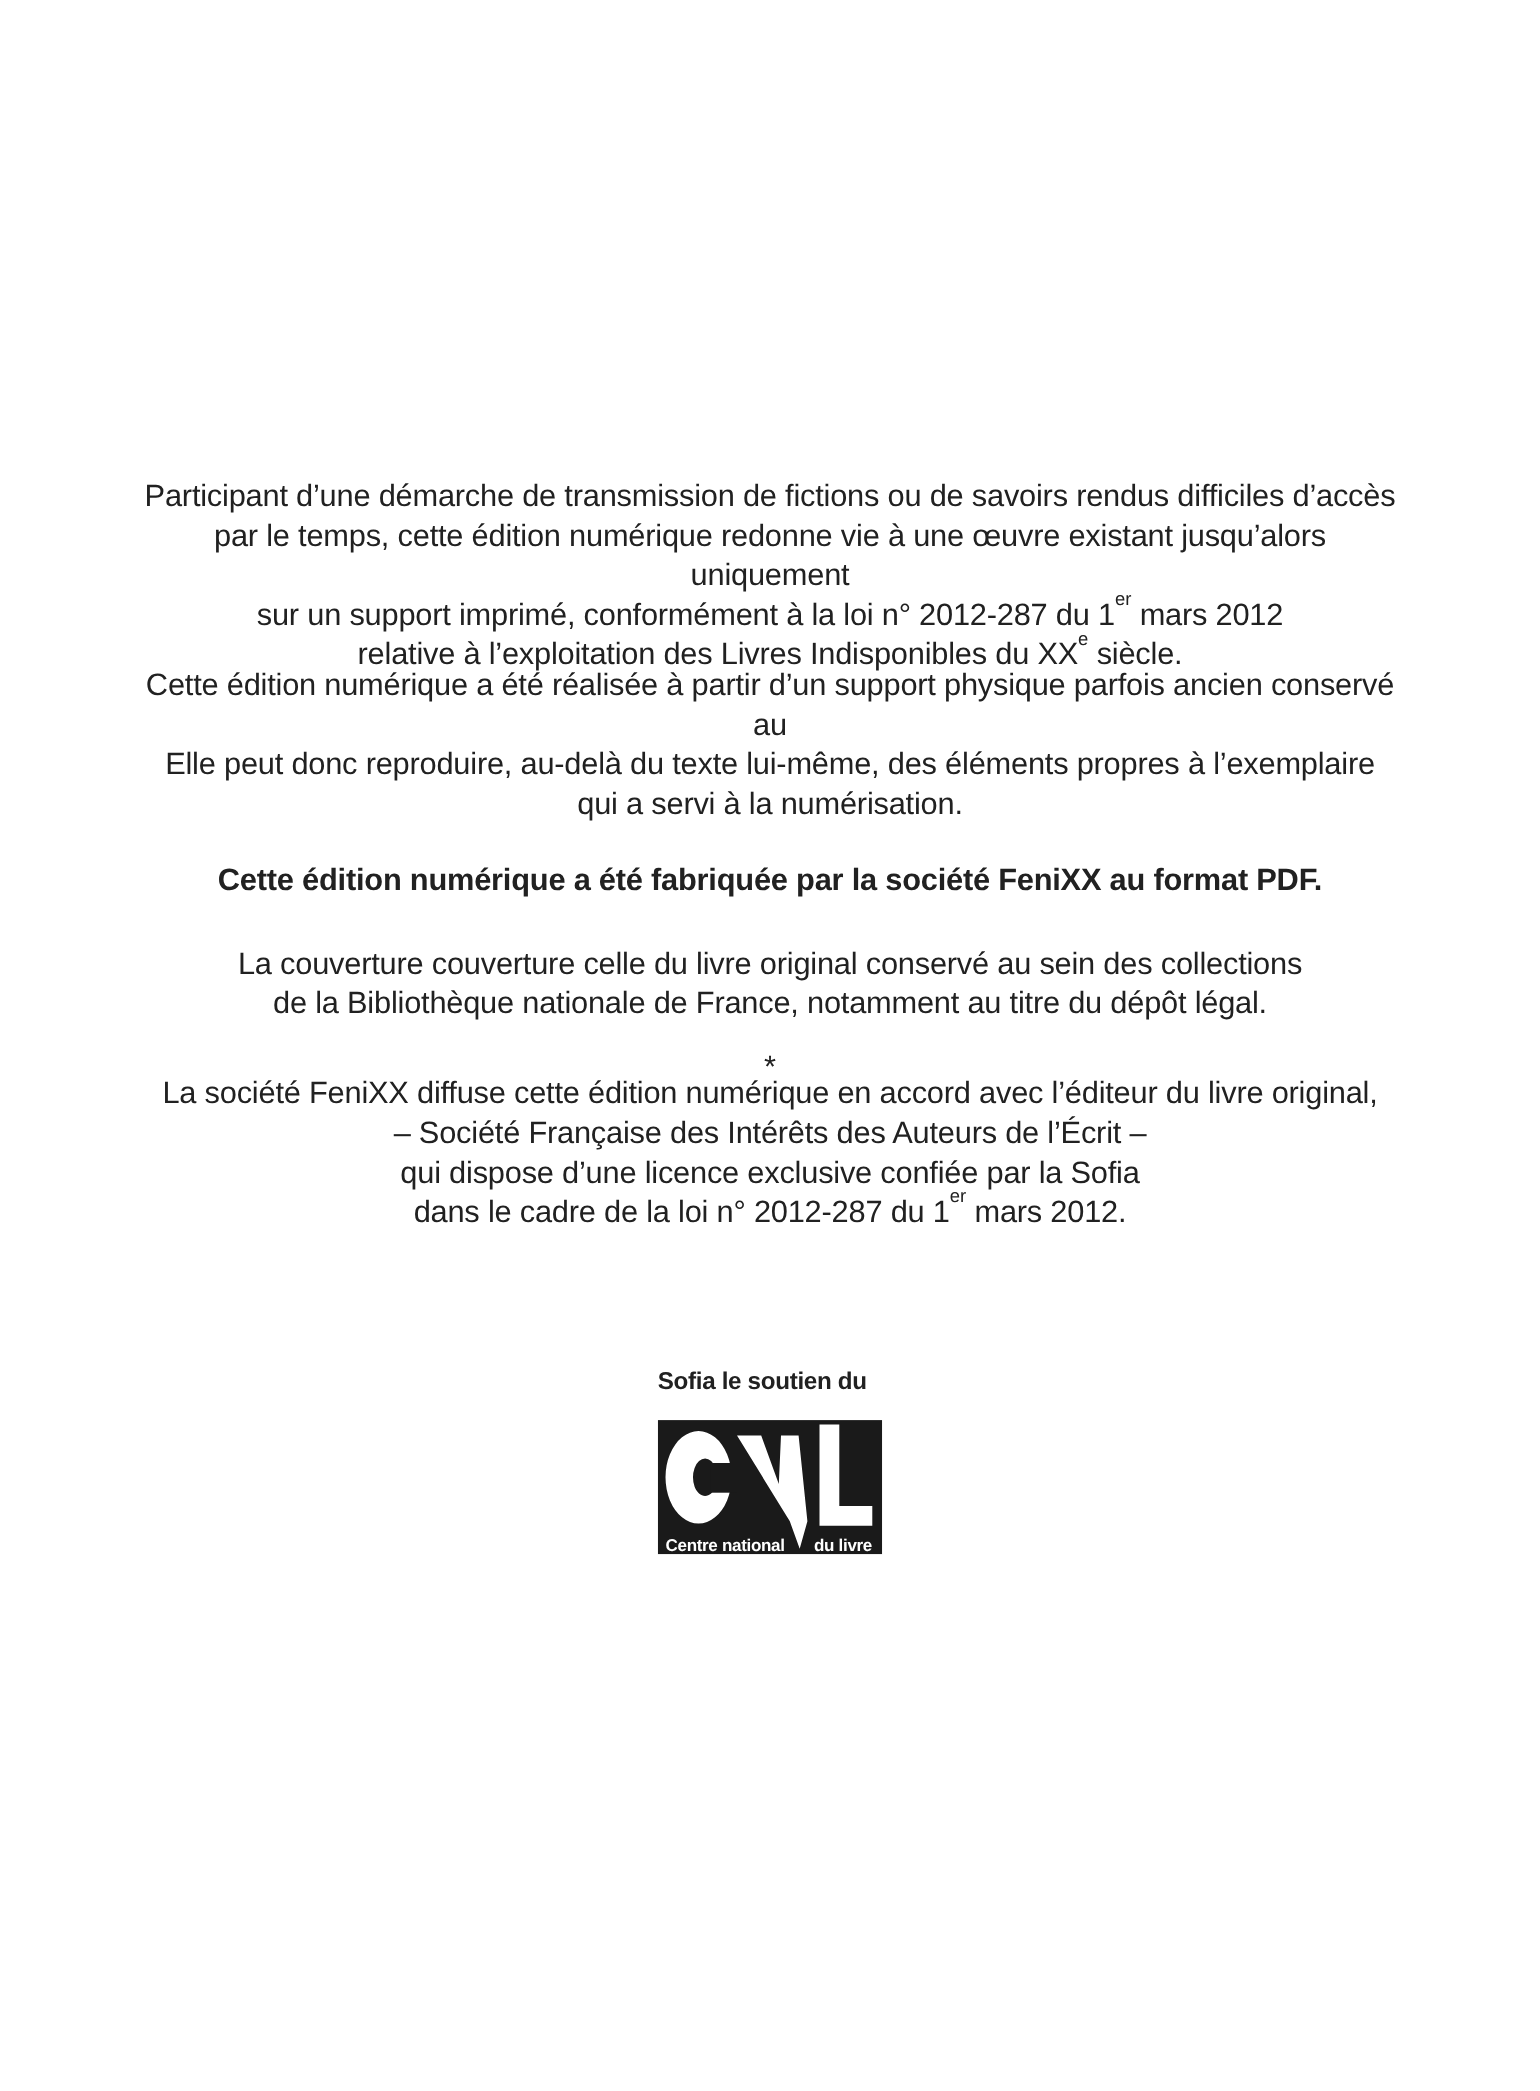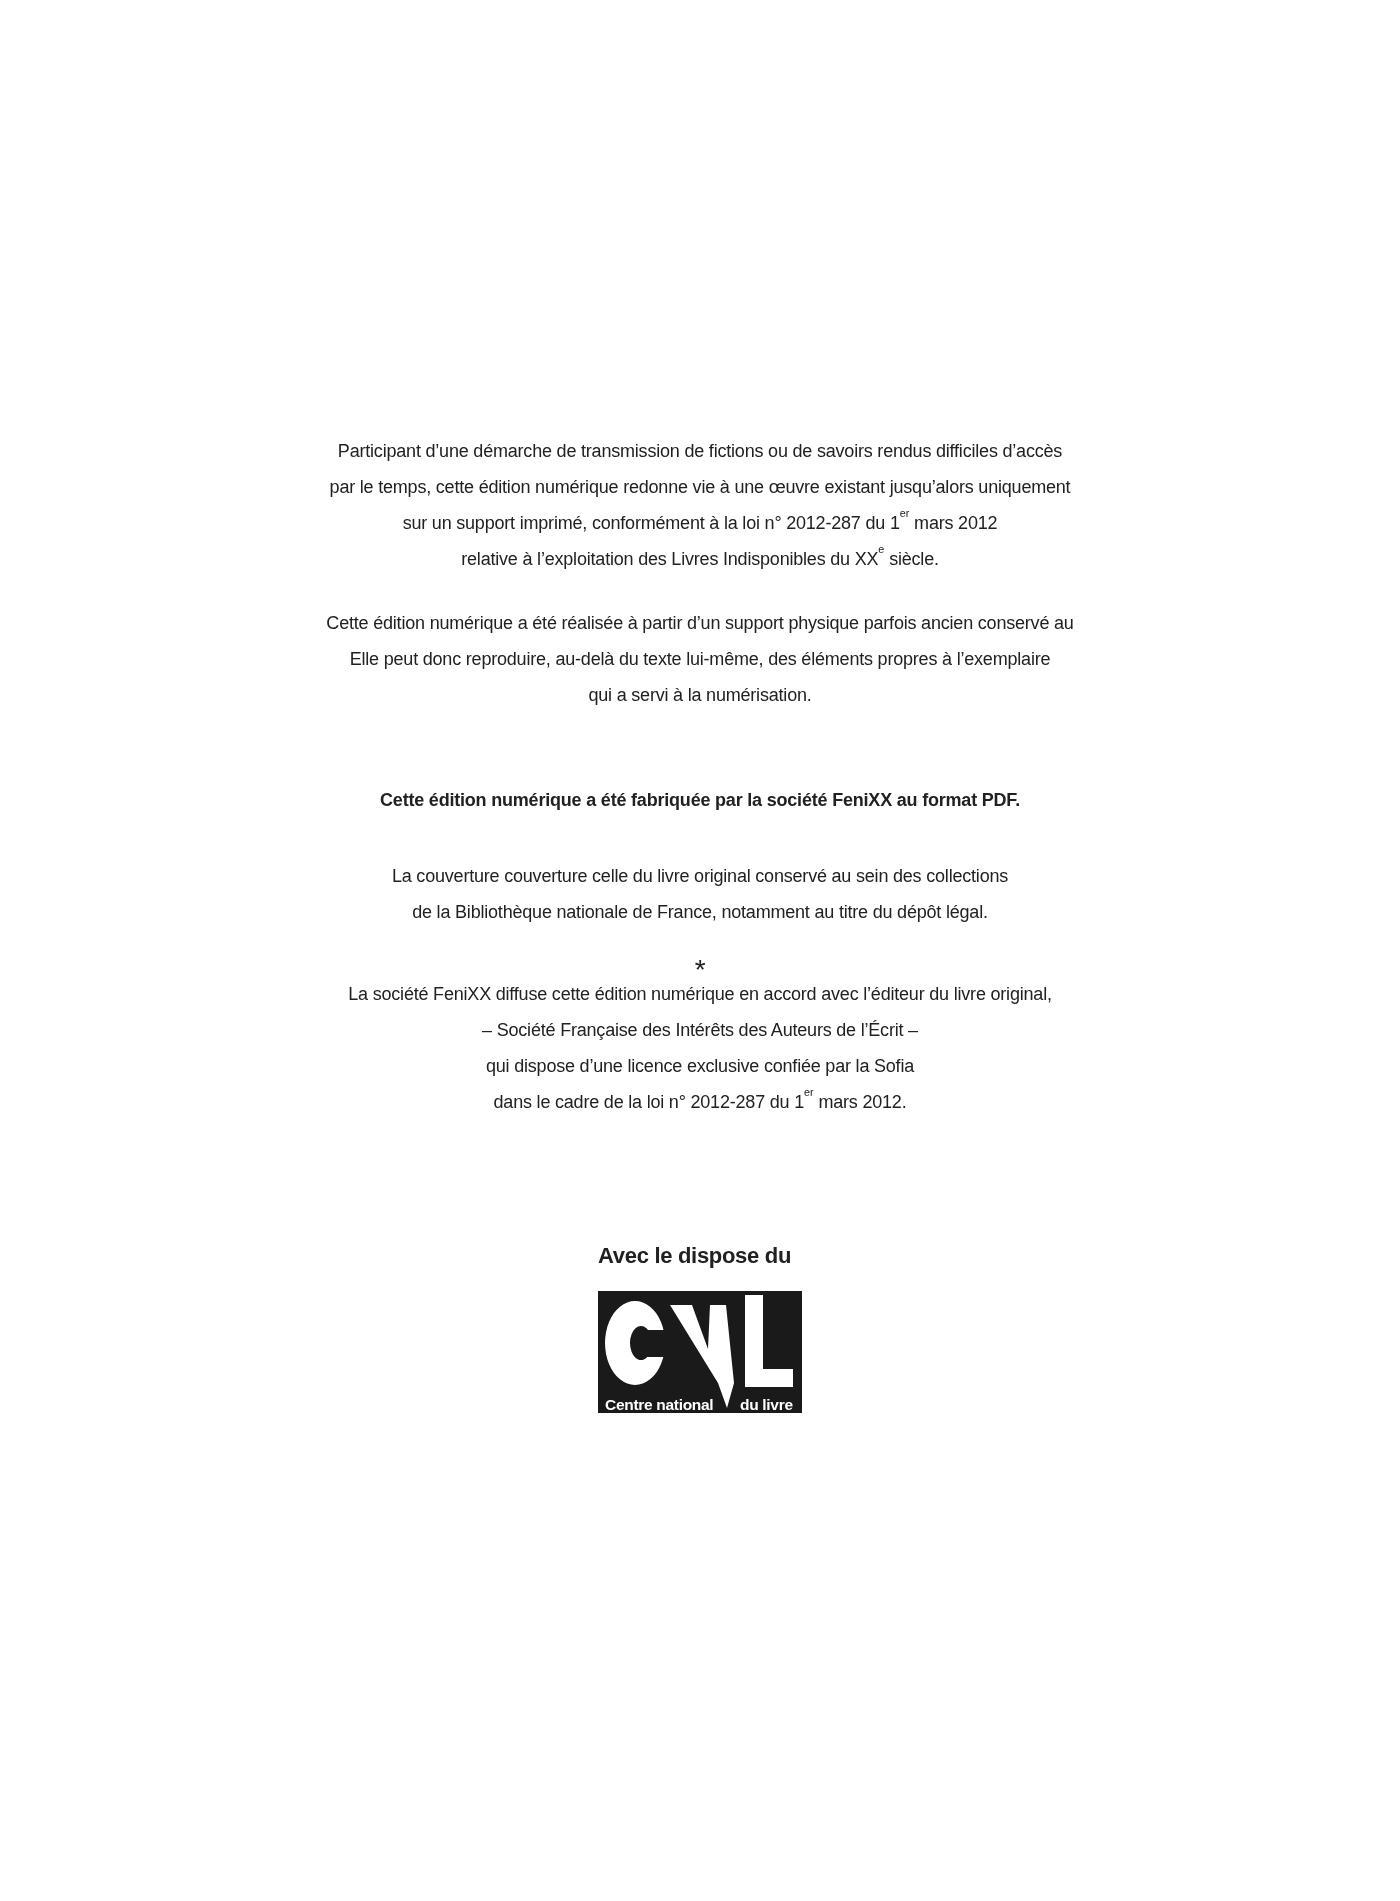--- a/index.html
+++ b/index.html
@@ -15,21 +15,21 @@
     color: var(--text, #212121);
     font-family: "Liberation Sans", "DejaVu Sans", sans-serif;
   }
   .page { position: relative; width: 1400px; height: 1901px; overflow: hidden; }
 
   .para {
     position: absolute;
     left: 120px;
     width: 1160px;
     text-align: center;
-    font-size: 18px;
+    font-size: 28px;
     line-height: 36px;
     letter-spacing: -0.2px;
   }
   .para .line { display: block; }
   sup {
     font-size: 0.6em;
     line-height: 0;
     position: relative;
     top: -0.45em;
     letter-spacing: 0;
@@ -89,21 +89,21 @@
 
   <div class="para" id="sep">*</div>
 
   <div class="para" id="p5">
       <div class="line">La société FeniXX diffuse cette édition numérique en accord avec l’éditeur du livre original,</div>
       <div class="line">– Société Française des Intérêts des Auteurs de l’Écrit –</div>
       <div class="line">qui dispose d’une licence exclusive confiée par la Sofia</div>
       <div class="line">dans le cadre de la loi n° 2012-287 du 1<sup>er</sup> mars 2012.</div>
     </div>
 
-  <div id="caption">Avec le dispose du</div>
+  <div id="caption">Sofia le soutien du</div>
 
   <svg id="logo" width="204" height="122" viewBox="0 0 204 122" role="img" aria-label="CNL">
     <rect x="0" y="0" width="204" height="122" style="fill:var(--logo-bg)"></rect>
 
     <path d="M37,10 a30,42 0 1 0 0.02,0 Z m6,25 a11,17 0 1 1 -0.02,0 Z" fill-rule="evenodd" style="fill:var(--logo-fg)"></path>
     <rect x="48" y="39" width="24" height="27" style="fill:var(--logo-bg)"></rect>
 
     <path d="M72,14 L94,14 L110,58 L112,14 L128,14 L136,92 L129,117 L120,92 Z" style="fill:var(--logo-fg)"></path>
 
     <path d="M147,4 h18 v74 h30 v18 h-48 Z" style="fill:var(--logo-fg)"></path>

